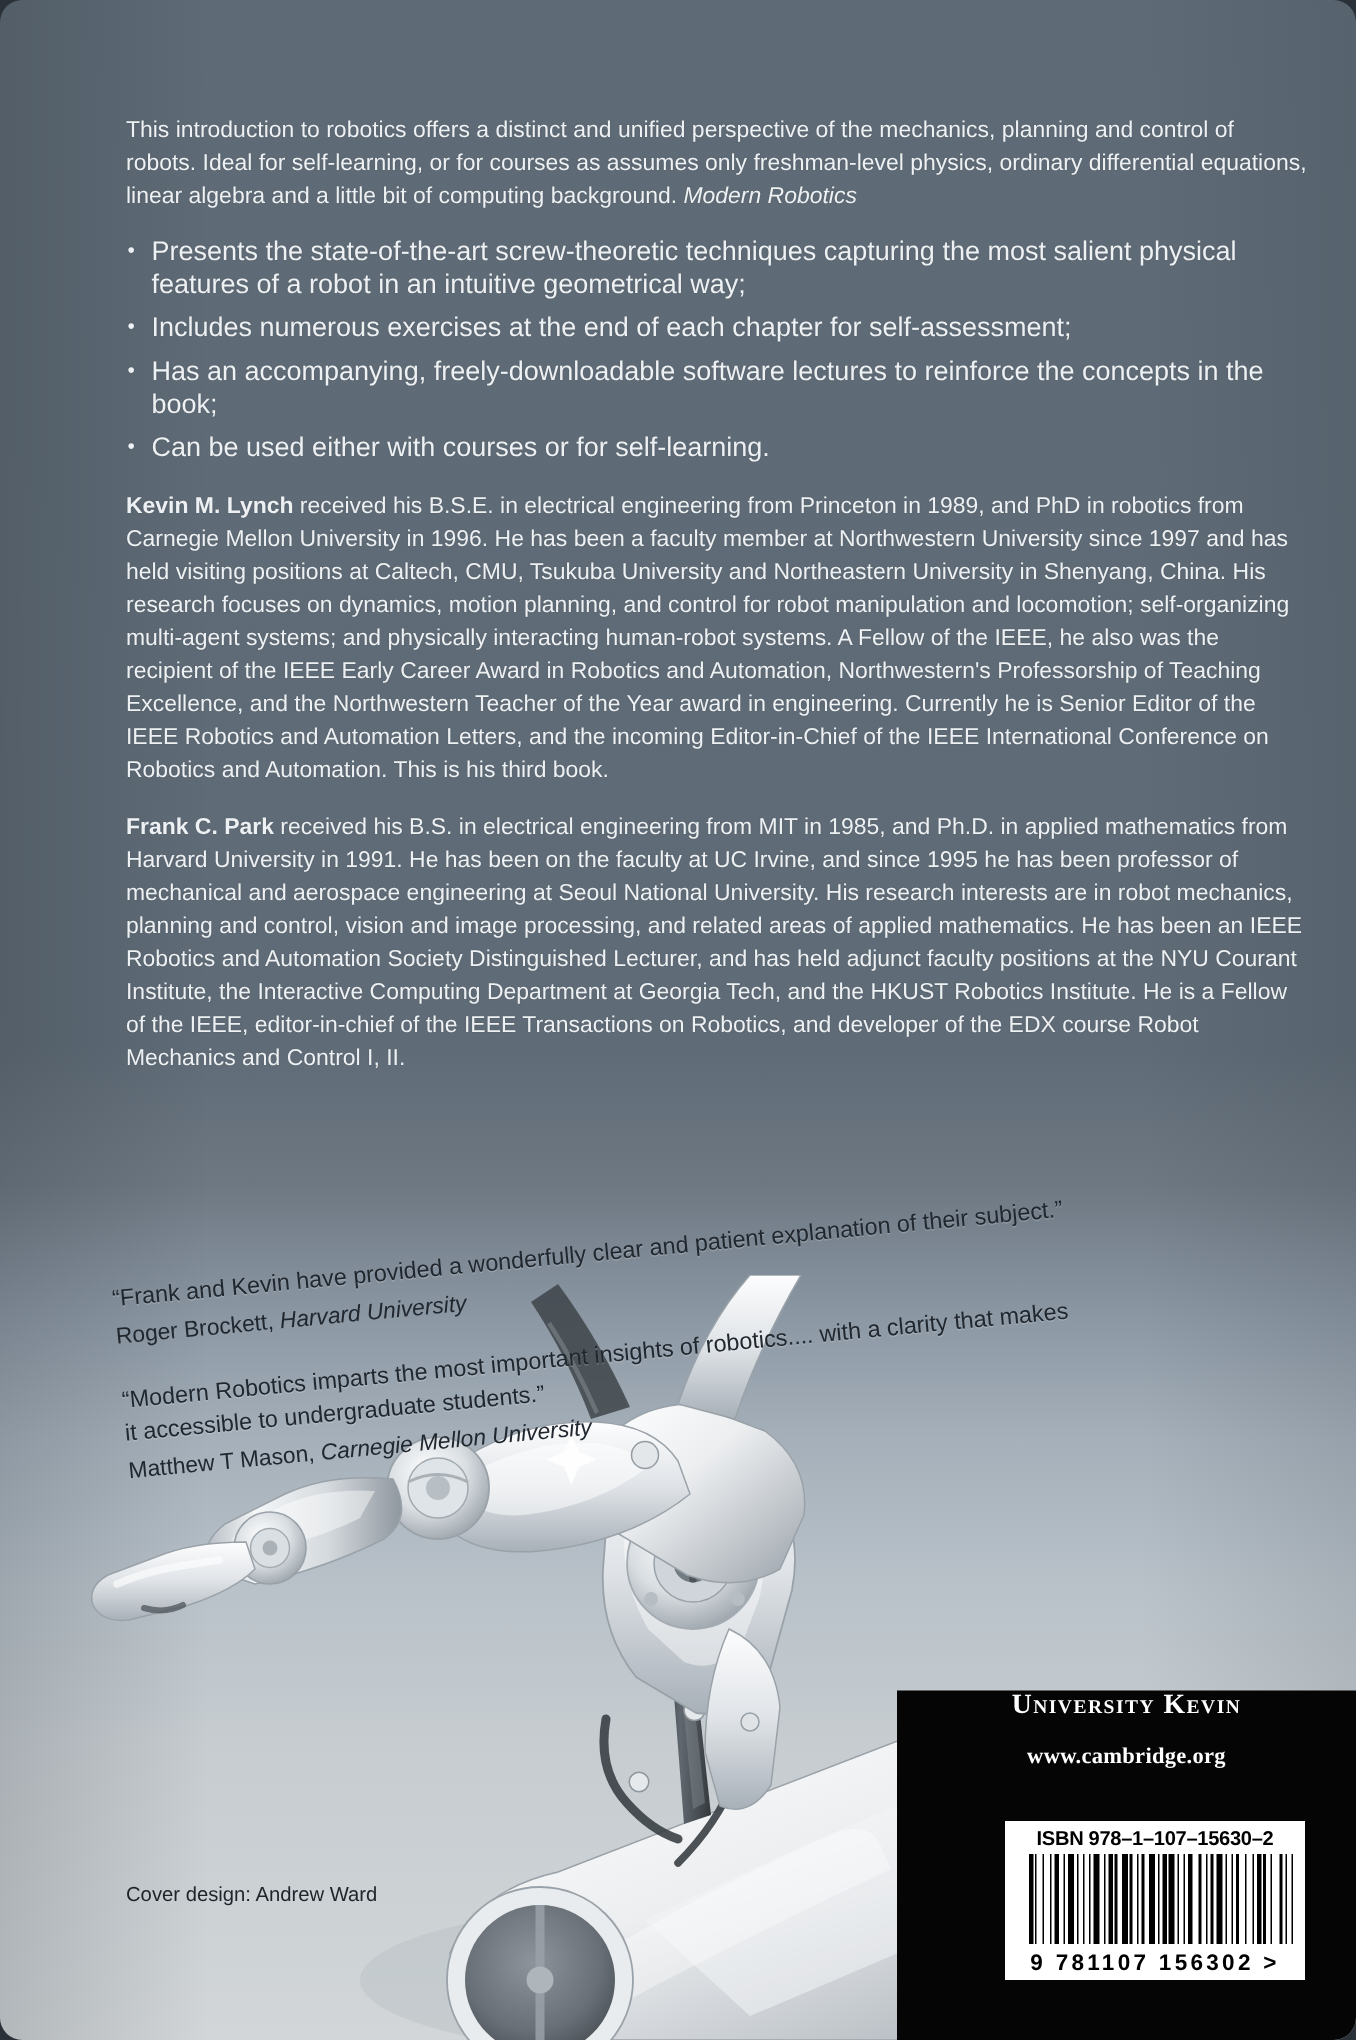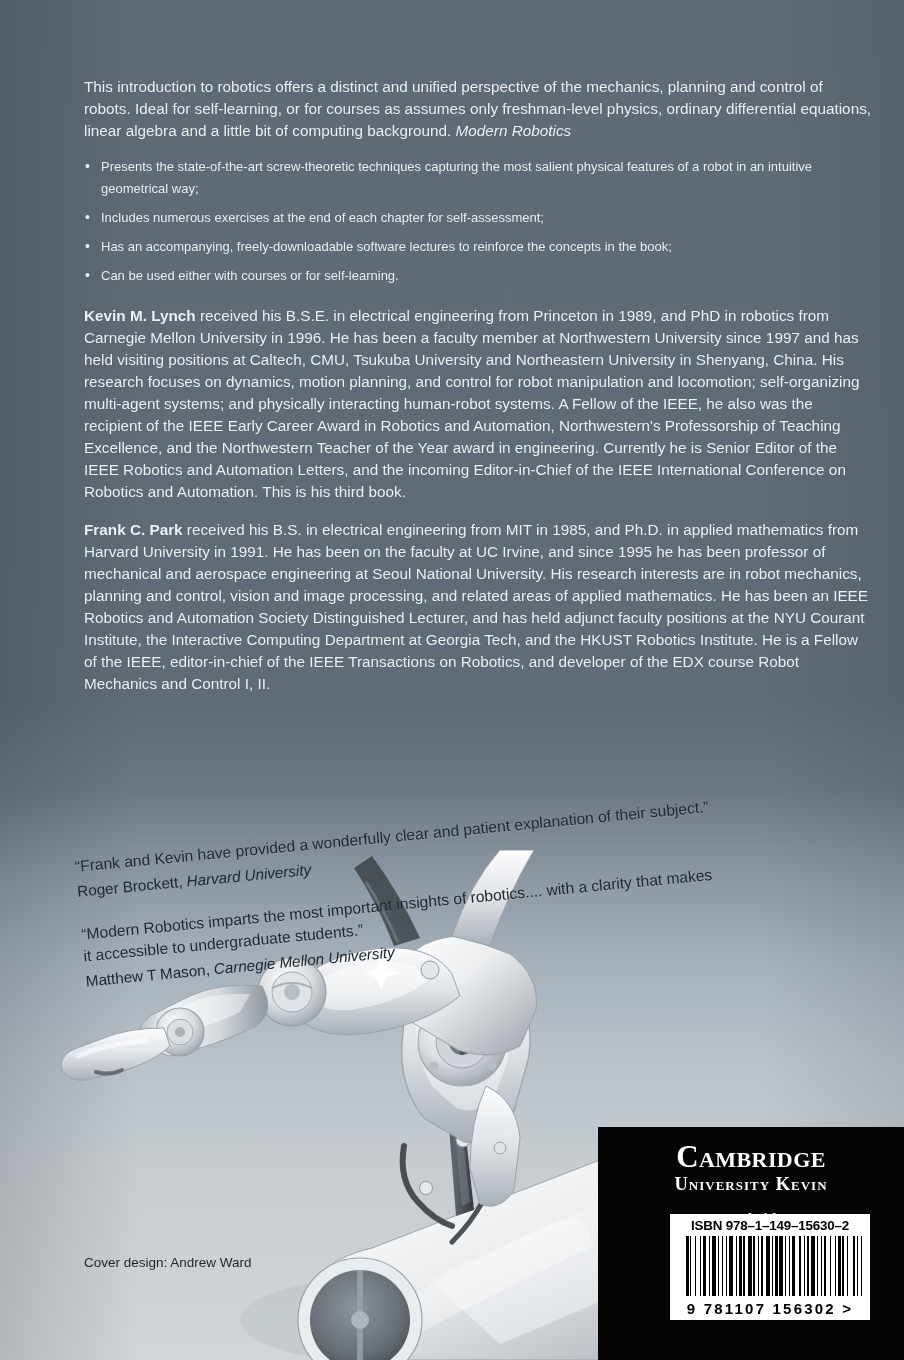--- a/index.html
+++ b/index.html
@@ -17,20 +17,21 @@
       linear-gradient(to bottom,
         #5e6a75 0px,
         #5f6b76 700px,
         #6d7883 790px,
         #8c98a4 880px,
         #a5b0ba 960px,
         #b9c2c9 1060px,
         #c6ccd0 1160px,
         #cdd2d5 1280px,
         #d2d6d8 1360px);
+    border-radius: 15px;
   }
   
   #cover::before {
     content: "";
     position: absolute;
     inset: 0;
     background: linear-gradient(to right,
       rgba(20,28,38,0.16) 0px,
       rgba(20,28,38,0.00) 140px,
       rgba(20,28,38,0.00) 760px,
@@ -57,21 +58,21 @@
   }
   .para em { font-style: italic; }
 
   ul.bullets {
     list-style: none;
     margin: 0 0 18px 0;
     padding: 0;
   }
   ul.bullets li {
     position: relative;
-    font-size: 13px;
+    font-size: 18px;
     line-height: 22px;
     padding-left: 17px;
     margin-bottom: 7px;
     text-shadow: 0 0 1px rgba(0,0,0,0.18);
   }
   ul.bullets li::before {
     content: "\2022";
     position: absolute;
     left: 1px;
     top: -1px;
@@ -380,26 +381,25 @@
     </div>
     <div class="blurb blurb2">
       <div class="blurb-text">“Modern Robotics imparts the most important insights of robotics.... with a clarity that makes it accessible to undergraduate students.”</div>
       <div class="blurb-attr"><span>Matthew T Mason, </span><i>Carnegie Mellon University</i></div>
     </div>
   </div>
 
   <div class="cover-credit"><b>Cover design:</b><span> Andrew Ward</span></div>
 
   <div class="cup-panel">
-    <div class="cup-name">Cambridge</div>
     <div class="cup-sub">University Kevin</div>
     <div class="cup-url">www.cambridge.org</div>
 
     <div class="barcode-box">
-      <div class="barcode-isbn">ISBN 978–1–149–15630–2</div>
+      <div class="barcode-isbn">ISBN 978–1–107–15630–2</div>
       <div class="bars" id="bars">
           <span style="left: 0px; width: 2.57097px;"></span>
           <span style="left: 4.30645px; width: 1.13548px;"></span>
           <span style="left: 8.6129px; width: 1.13548px;"></span>
           <span style="left: 14.3548px; width: 1.13548px;"></span>
           <span style="left: 17.2258px; width: 2.57097px;"></span>
           <span style="left: 22.9677px; width: 1.13548px;"></span>
           <span style="left: 25.8387px; width: 4.00645px;"></span>
           <span style="left: 31.5806px; width: 1.13548px;"></span>
           <span style="left: 35.8871px; width: 1.13548px;"></span>

